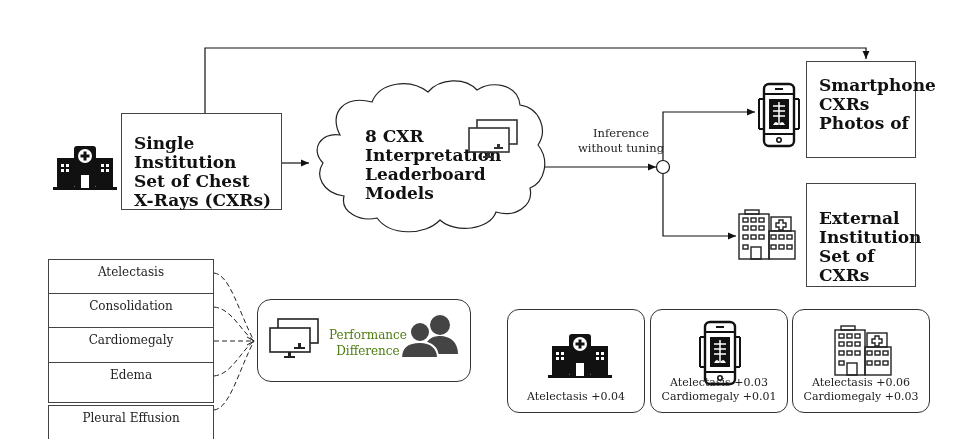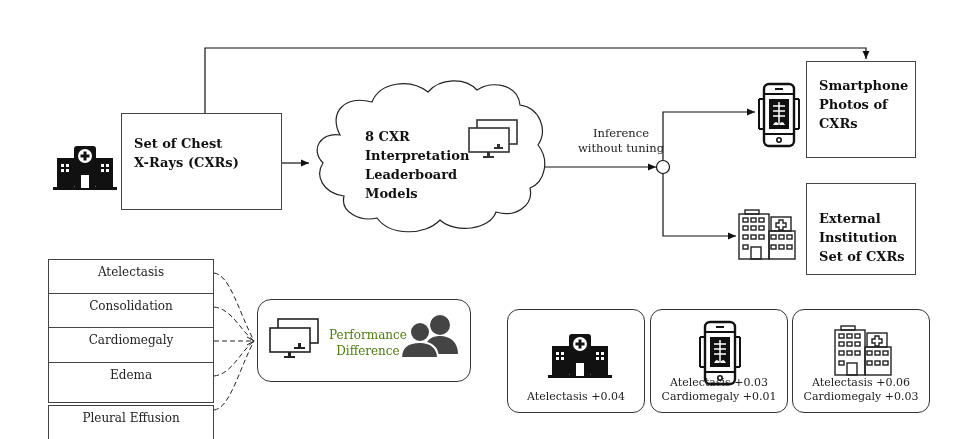--- a/index.html
+++ b/index.html
@@ -1,24 +1,24 @@
 <!DOCTYPE html>
 <html><head>
 <meta charset="utf-8">
 <style>
   html, body { margin:0; padding:0; background:#ffffff; }
   body { width:964px; height:439px; position:relative; overflow:hidden;
          font-family:"DejaVu Serif", serif; color:#111; }
   .abs { position:absolute; }
   svg.lines { position:absolute; left:0; top:0; }
   .box { position:absolute; border:1.5px solid #444; background:#fff; box-sizing:border-box; }
-  .bold-label { font-weight:bold; font-size:13px; line-height:19px; color:#111; }
+  .bold-label { font-weight:bold; font-size:17px; line-height:19px; color:#111; }
   .src-box { left:121px; top:113px; width:161px; height:97px; padding:20px 0 0 12px; }
   .tgt1 { left:806px; top:61px; width:110px; height:97px; padding:14px 0 0 12px; }
-  .tgt2 { left:806px; top:183px; width:110px; height:92px; padding:25px 0 0 12px; }
+  .tgt2 { left:806px; top:183px; width:110px; height:104px; padding:25px 0 0 12px; }
   .cloud-text { left:365px; top:127px; }
   .inf-label { left:562px; top:126px; width:118px; text-align:center; font-size:11.5px; line-height:15px; color:#222; }
   .dis-box { position:absolute; left:48px; width:166px; height:41px; border:1.5px solid #444; box-sizing:border-box;
              text-align:center; font-size:12px; line-height:25px; color:#222; background:#fff; }
   .perf-box { left:257px; top:299px; width:214px; height:83px; border:1.5px solid #333; border-radius:14px; box-sizing:border-box; }
   .perf-label { left:329px; top:327px; font-size:12px; line-height:16px; text-align:center; color:#4d7c0f; }
   .res-card { position:absolute; top:309px; width:138px; height:104px; border:1.5px solid #333; border-radius:12px; box-sizing:border-box; }
   .res-text { position:absolute; left:0; right:0; bottom:8px; text-align:center; font-size:11px; line-height:14px; color:#222; }
   .icon { position:absolute; }
 </style>
@@ -72,20 +72,21 @@
         <rect x="8" y="25" width="3" height="3"></rect>
         <rect x="13" y="25" width="3" height="3"></rect>
     <rect x="48" y="20" width="3" height="3"></rect>
         <rect x="53" y="20" width="3" height="3"></rect>
         <rect x="48" y="25" width="3" height="3"></rect>
         <rect x="53" y="25" width="3" height="3"></rect>
       </g>
   </svg>
 </div>
 <div class="box src-box">
+  <div class="bold-label">Single Institution</div>
   <div class="bold-label">Set of Chest</div>
   <div class="bold-label">X-Rays (CXRs)</div>
 </div>
 
 <div class="abs cloud-text">
   <div class="bold-label">8 CXR</div>
   <div class="bold-label">Interpretation</div>
   <div class="bold-label">Leaderboard</div>
   <div class="bold-label">Models</div>
 </div>
@@ -118,22 +119,22 @@
         <line x1="23" y1="20" x2="23" y2="42"></line>
         <line x1="17" y1="24" x2="29" y2="24"></line>
         <line x1="17" y1="29" x2="29" y2="29"></line>
         <line x1="17" y1="34" x2="29" y2="34"></line>
       </g>
     <path d="M17,43 q3,-6 6,0 q3,-6 6,0" fill="#fff"></path>
   </svg>
 </div>
 <div class="box tgt1">
   <div class="bold-label">Smartphone</div>
+  <div class="bold-label">CXRs</div>
   <div class="bold-label">Photos of</div>
-  <div class="bold-label">CXRs</div>
 </div>
 
 <div class="icon" style="left:737px;top:209px;">
   <svg width="60" height="52" viewBox="0 0 60 52">
     <g fill="none" stroke="#222" stroke-width="1.4">
       <rect x="8" y="1" width="14" height="4"></rect>
       <rect x="2" y="5" width="30" height="45"></rect>
       <rect x="32" y="22" width="26" height="28"></rect>
       <rect x="34" y="8" width="20" height="14"></rect>
       <path d="M42,11 h4 v3 h3 v4 h-3 v3 h-4 v-3 h-3 v-4 h3 z"></path>

